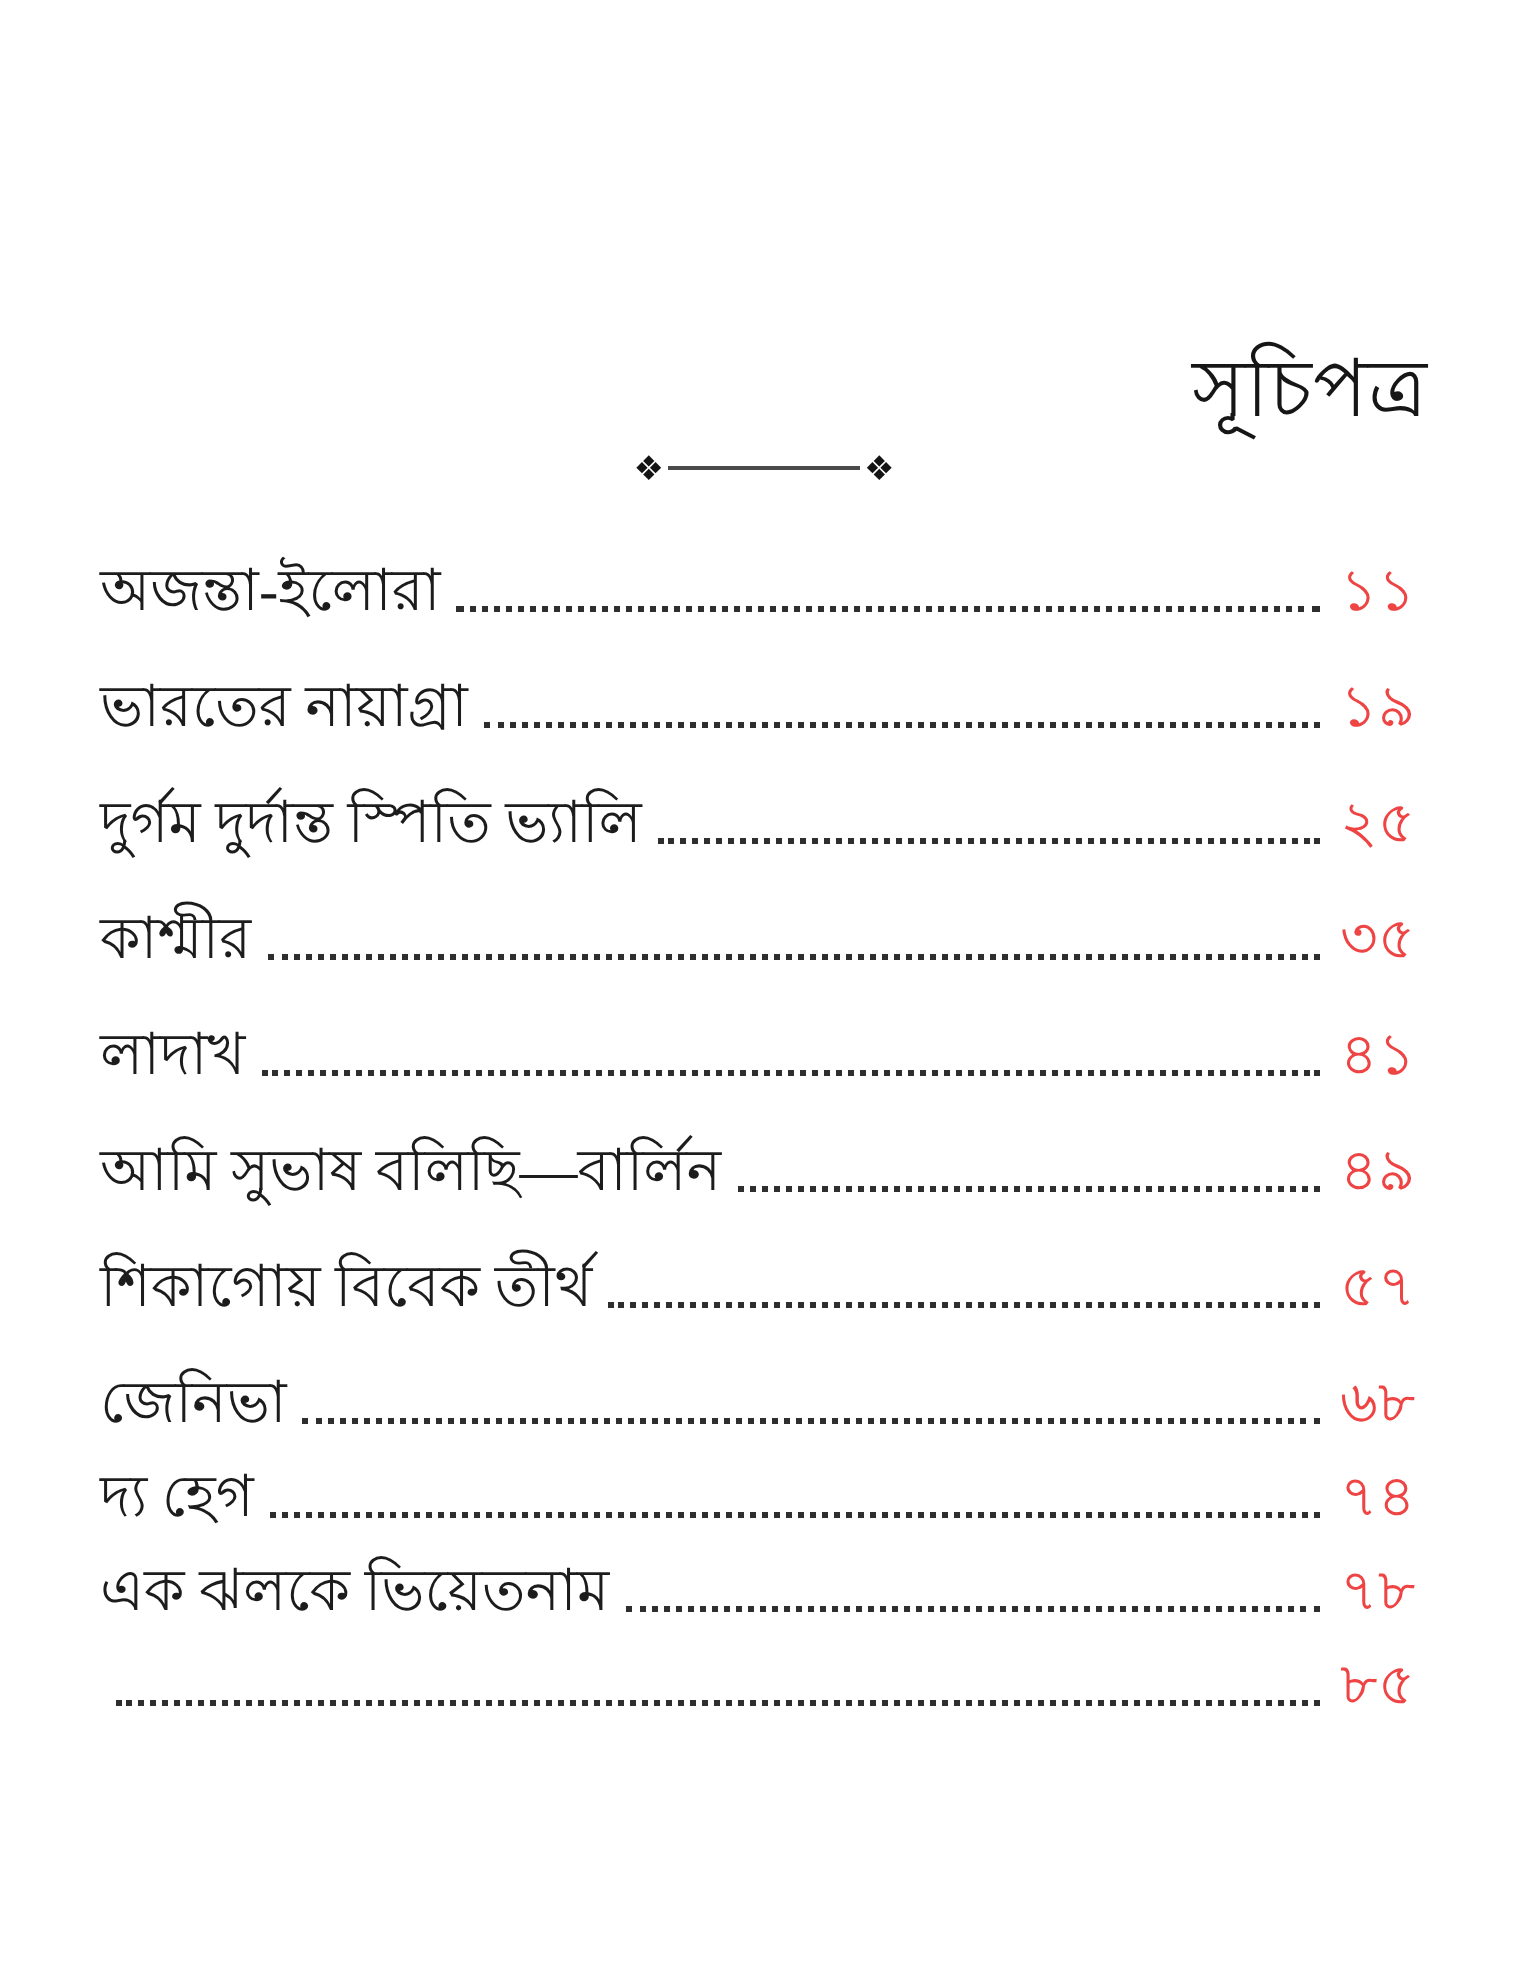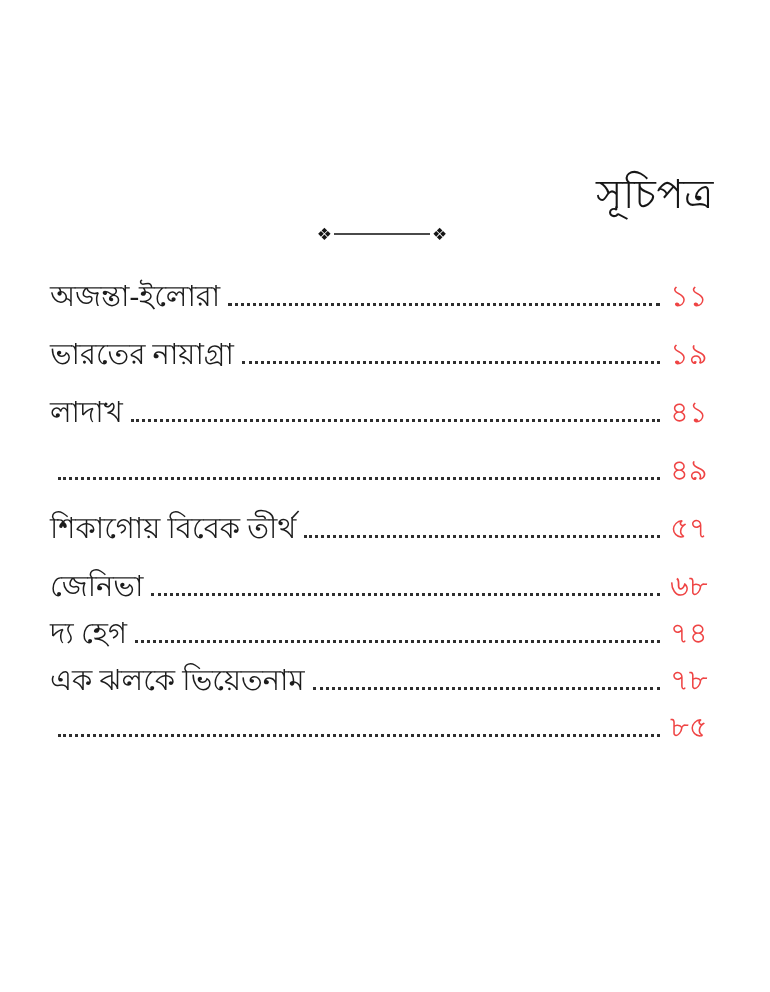--- a/index.html
+++ b/index.html
@@ -98,29 +98,40 @@
       <span class="dots"></span>
       <span class="pnum">১১</span>
     </div>
 
     <div class="row">
       <span class="label">ভারতের নায়াগ্রা</span>
       <span class="dots"></span>
       <span class="pnum">১৯</span>
     </div>
 
+    <div class="row">
+      <span class="label">দুর্গম দুর্দান্ত স্পিতি ভ্যালি</span>
+      <span class="dots"></span>
+      <span class="pnum">২৫</span>
+    </div>
 
+    <div class="row">
+      <span class="label">কাশ্মীর</span>
+      <span class="dots"></span>
+      <span class="pnum">৩৫</span>
+    </div>
 
     <div class="row">
       <span class="label">লাদাখ</span>
       <span class="dots"></span>
       <span class="pnum">৪১</span>
     </div>
 
     <div class="row">
+      <span class="label">আমি সুভাষ বলিছি—বার্লিন</span>
       <span class="dots"></span>
       <span class="pnum">৪৯</span>
     </div>
 
     <div class="row">
       <span class="label">শিকাগোয় বিবেক তীর্থ</span>
       <span class="dots"></span>
       <span class="pnum">৫৭</span>
     </div>
 

